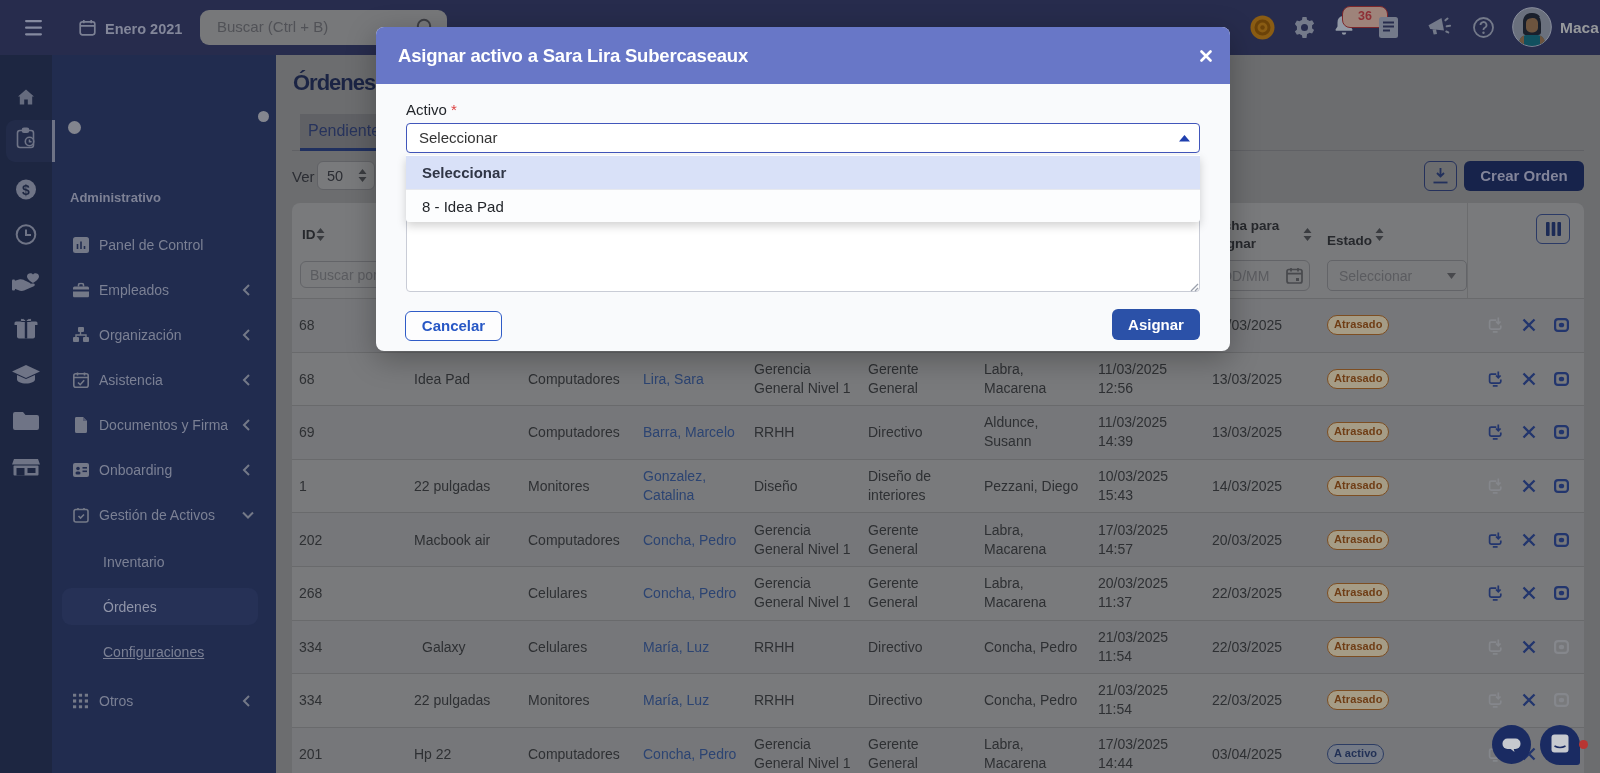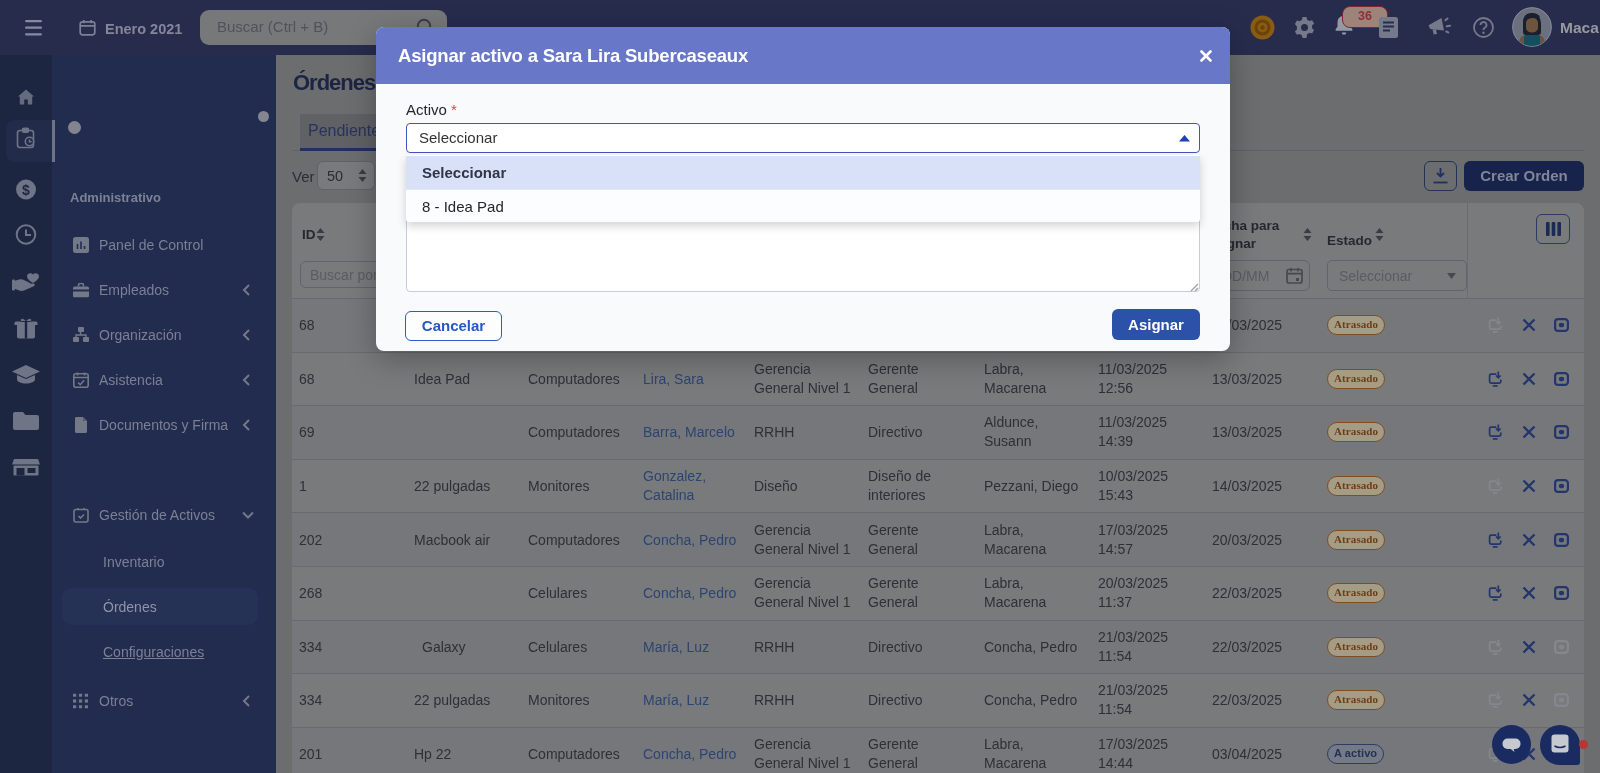--- a/index.html
+++ b/index.html
@@ -21,21 +21,21 @@
   .menu-item .mi-chev { position:absolute; left:190px; top:50%; transform:translateY(-50%); }
   .sub-label { position:absolute; left:51px; font-size:14px; color:#7b8094; }
 
   
   #content { position:absolute; left:276px; top:55px; width:1324px; height:718px; background:#6c6d6f; }
   #card { position:absolute; left:292px; top:203px; width:1292px; height:570px; background:#797a7c; border-radius:8px 8px 0 0; }
   .trow { position:absolute; left:0; width:1292px; border-top:1px solid #696a6c; }
   .cell { position:absolute; top:50%; transform:translateY(-50%); font-size:14px; color:#2e3033; line-height:19px; }
   .link { color:#2c4472; }
   .badge { position:absolute; top:50%; transform:translateY(-50%); height:20px; line-height:17.5px; padding:0 6px; border-radius:10px; font-size:11px; font-weight:700; letter-spacing:0.1px; }
-  .b-atr { color:#6f3d15; border:1.5px solid #7d4e22; background:#a59c86;font-family:Liberation Serif, serif; }
+  .b-atr { color:#6f3d15; border:1.5px solid #7d4e22; background:#a59c86; }
   .b-tmp { color:#223156; border:1.5px solid #2c3c63; background:#747a86; }
   .acticon { position:absolute; top:50%; transform:translateY(-50%); }
 
   
   #modal { position:absolute; left:376px; top:27px; width:854px; height:324px; background:#f9fafc; border-radius:8px; box-shadow:0 8px 30px rgba(0,0,0,.28); }
   #modal-header { position:absolute; left:0; top:0; width:854px; height:57px; background:#6877c7; border-radius:8px 8px 0 0; }
   #modal-title { position:absolute; left:22px; top:50%; transform:translateY(-50%); color:#fff; font-size:18.5px; font-weight:700; letter-spacing:-0.2px; }
   #m-label { position:absolute; left:30px; top:101px; font-size:15px; color:#23262b; }
   #m-label .req { color:#dd4040; }
   #m-select { position:absolute; left:30px; top:96px; width:794px; height:30px; background:#fff; border:1.5px solid #4156bb; border-radius:4px; }
@@ -224,20 +224,35 @@
     <svg class="mi-chev" width="8" height="12" fill="none" stroke="#747988" stroke-width="2">
         <path d="M7 1L2 6l5 5"></path>
       </svg>
   </div>
   <div class="menu-item" style="top:347px;">
     <svg class="mi-icon" width="16" height="16" fill="#747988">
         <path d="M3 0h7l4 4v10.5A1.5 1.5 0 0 1 12.5 16h-9A1.5 1.5 0 0 1 2 14.5v-13A1.5 1.5 0 0 1 3 0z"></path>
         <path d="M10 0l4 4h-4z" fill="#555b74"></path>
       </svg>
     <span class="mi-label">Documentos y Firma</span>
+    <svg class="mi-chev" width="8" height="12" fill="none" stroke="#747988" stroke-width="2">
+        <path d="M7 1L2 6l5 5"></path>
+      </svg>
+  </div>
+  <div class="menu-item" style="top:392px;">
+    <svg class="mi-icon" width="16" height="14" fill="#747988">
+        <rect x="0" y="0" width="16" height="14" rx="2"></rect>
+        <g fill="#212c4f">
+          <circle cx="5" cy="5.5" r="1.8"></circle>
+          <rect x="2.5" y="8.5" width="5" height="3" rx="1.5"></rect>
+          <rect x="9.5" y="4" width="4.5" height="1.6"></rect>
+          <rect x="9.5" y="7.5" width="4.5" height="1.6"></rect>
+        </g>
+      </svg>
+    <span class="mi-label">Onboarding</span>
     <svg class="mi-chev" width="8" height="12" fill="none" stroke="#747988" stroke-width="2">
         <path d="M7 1L2 6l5 5"></path>
       </svg>
   </div>
   <div class="menu-item" style="top:437px;">
     <svg class="mi-icon" width="16" height="16" fill="none" stroke="#747988" stroke-width="1.6">
         <rect x="1" y="2.5" width="14" height="12.5" rx="2"></rect>
         <path d="M5 2.5V1M11 2.5V1M5.5 9l2 2 3.5-3.5"></path>
       </svg>
     <span class="mi-label">Gestión de Activos</span>

